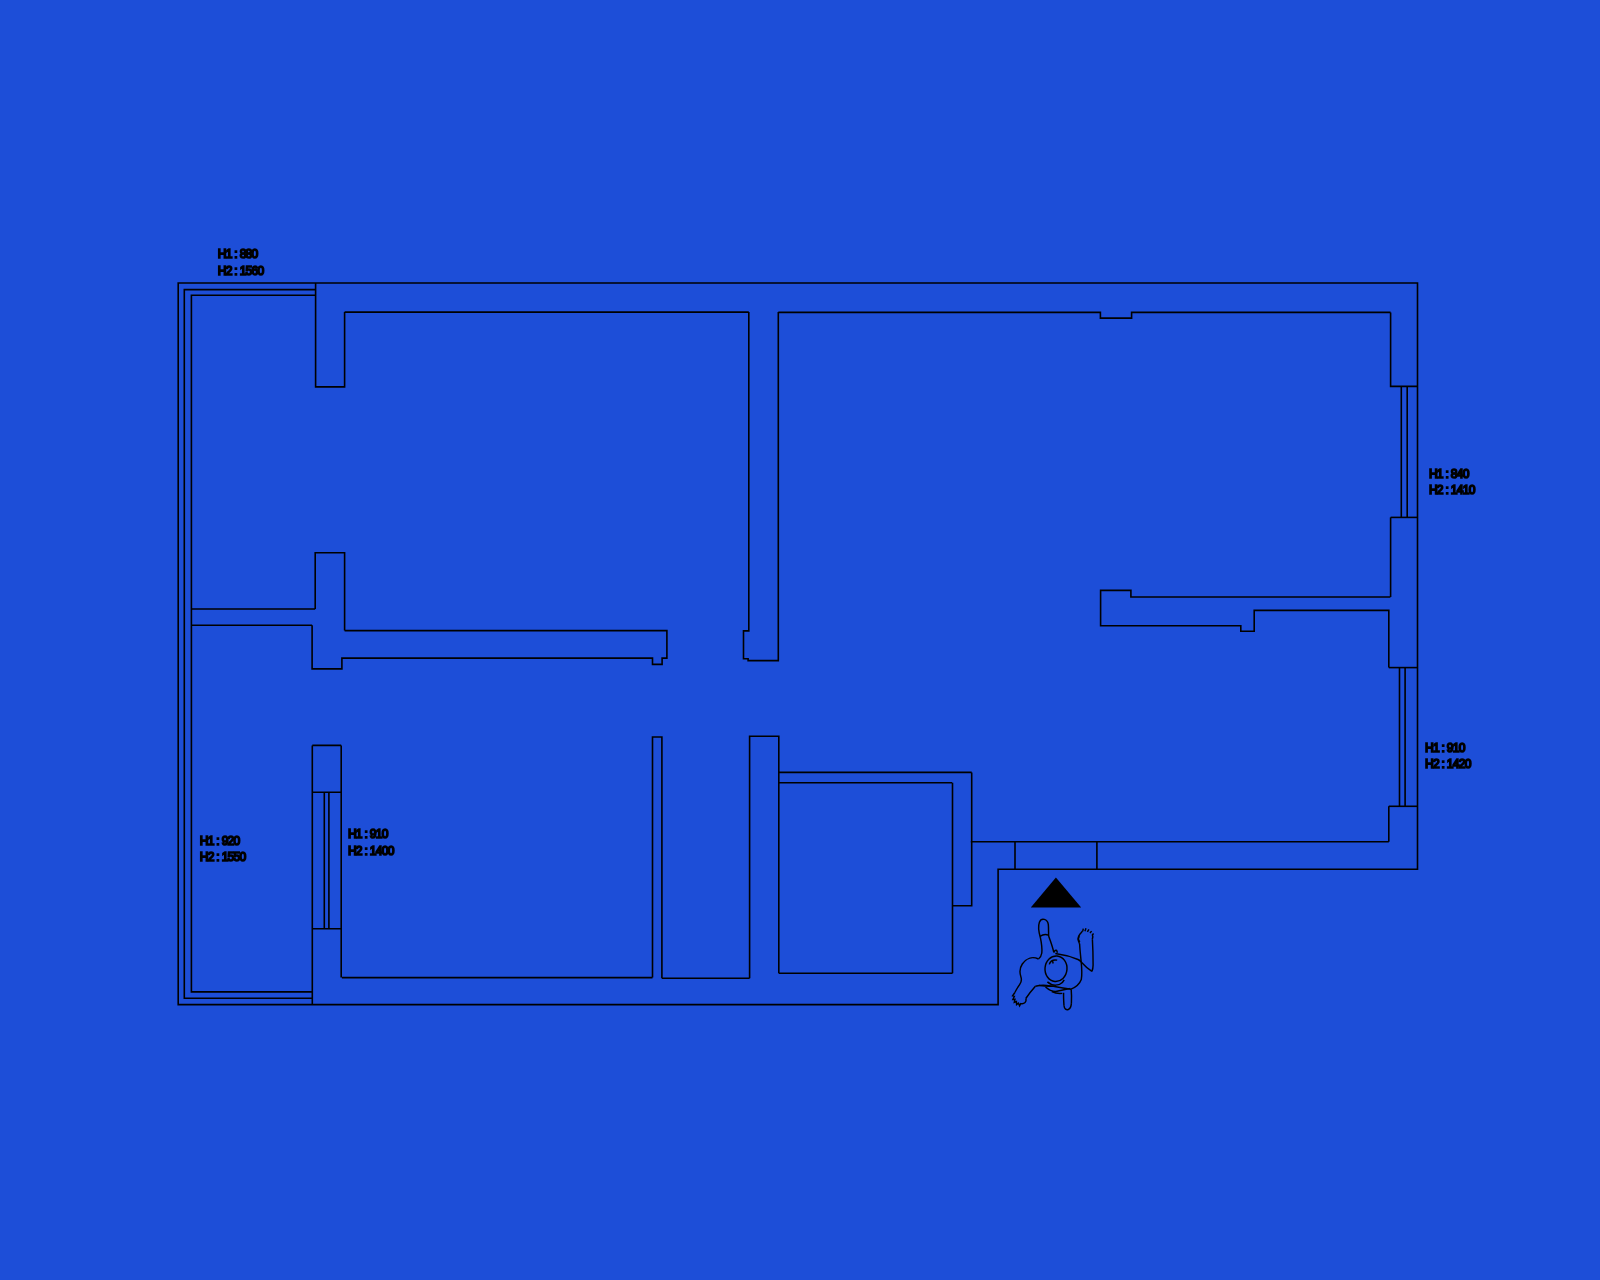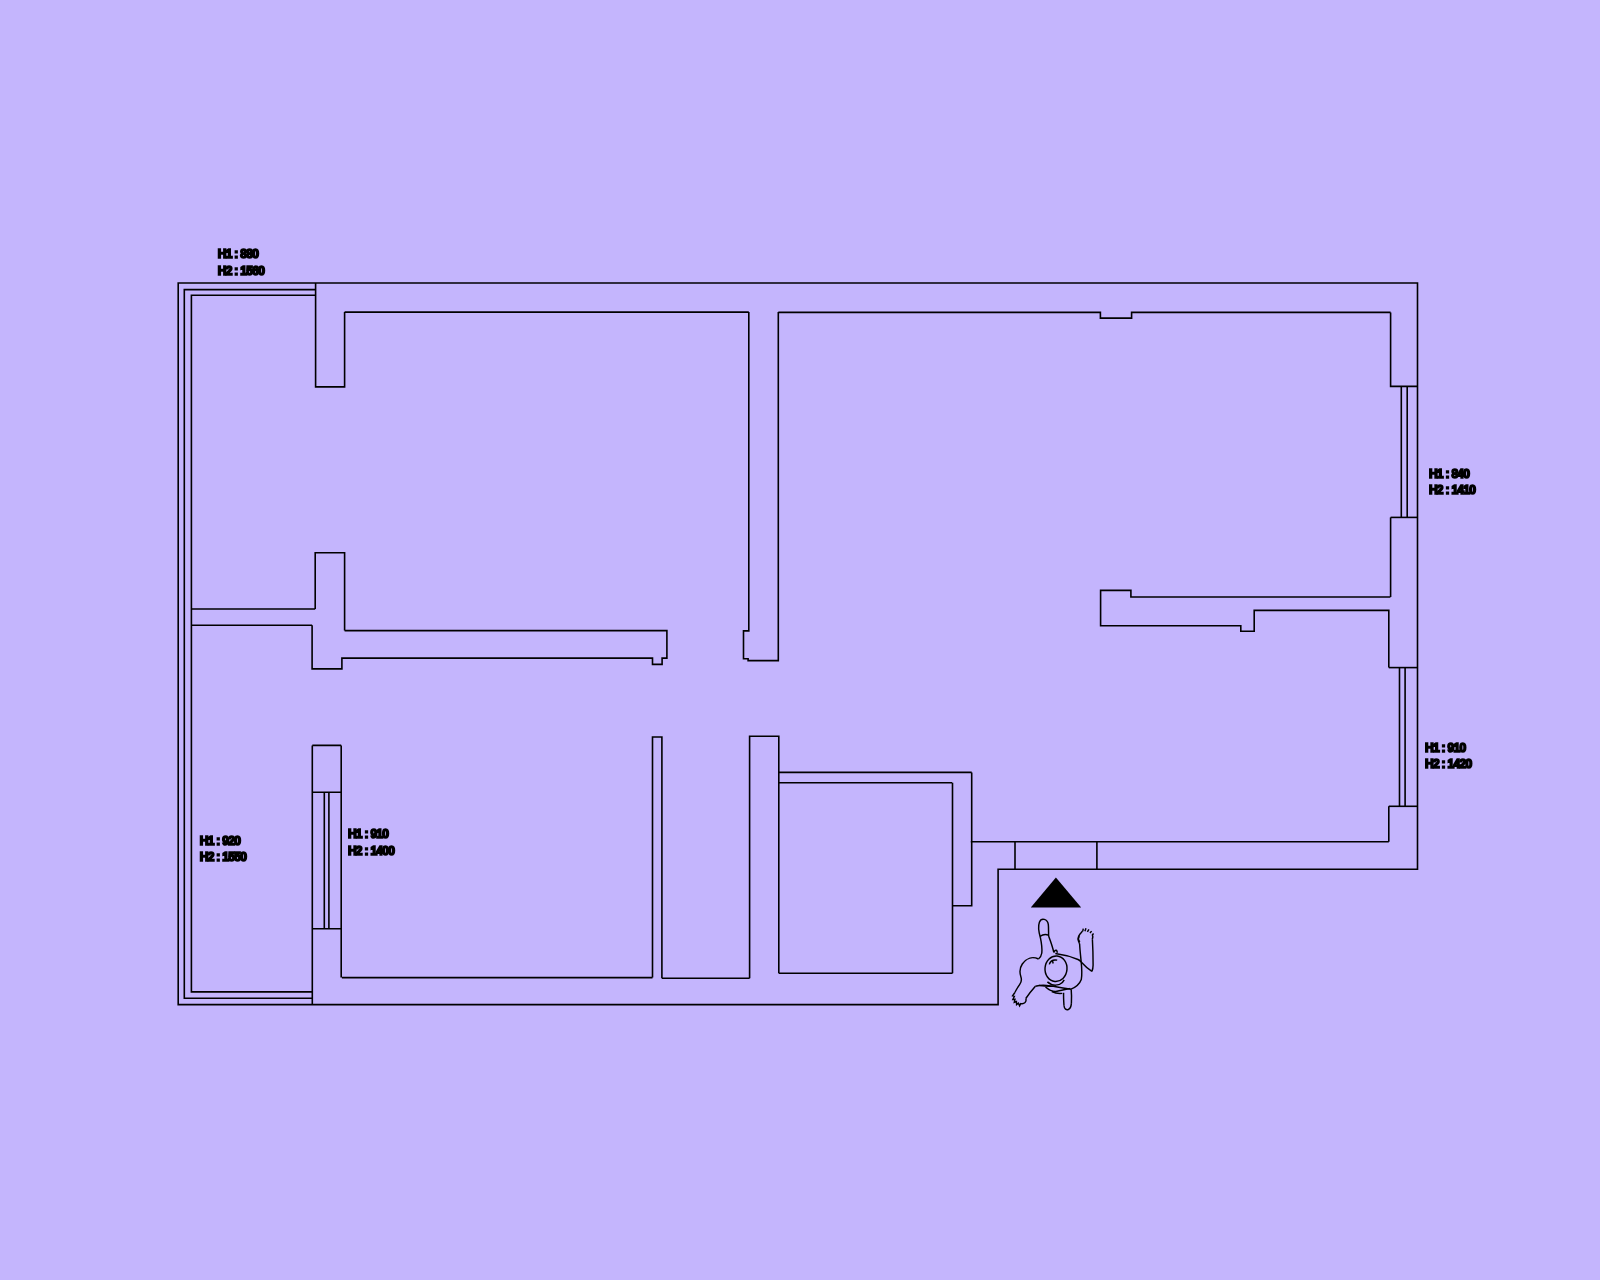--- a/index.html
+++ b/index.html
@@ -1,16 +1,16 @@
 <!DOCTYPE html>
 <html><head>
 <meta charset="utf-8">
 <style>
   html,body{margin:0;padding:0;background:#ffffff;}
-  .page{position:relative;width:1600px;height:1280px;background:#c4b5fd;overflow:hidden;font-weight:bold;}
+  .page{position:relative;width:1600px;height:1280px;background:#1d4ed8;overflow:hidden;}
   svg{position:absolute;left:0;top:0;}
   text{font-family:"Liberation Sans",sans-serif;font-size:12px;fill:#000;letter-spacing:-0.7px;-webkit-font-smoothing:antialiased;}
 </style>
 </head>
 <body>
 <div class="page">
 <svg width="1600" height="1280" viewBox="0 0 1600 1280" fill="none" stroke="#000" stroke-width="1.6" stroke-linecap="butt" stroke-linejoin="miter">
 
 <path d="M 178.2 283 L 1417.5 283 L 1417.5 869.2 L 998.1 869.2 L 998.1 1004.6 L 178.2 1004.6 Z"></path>
 

